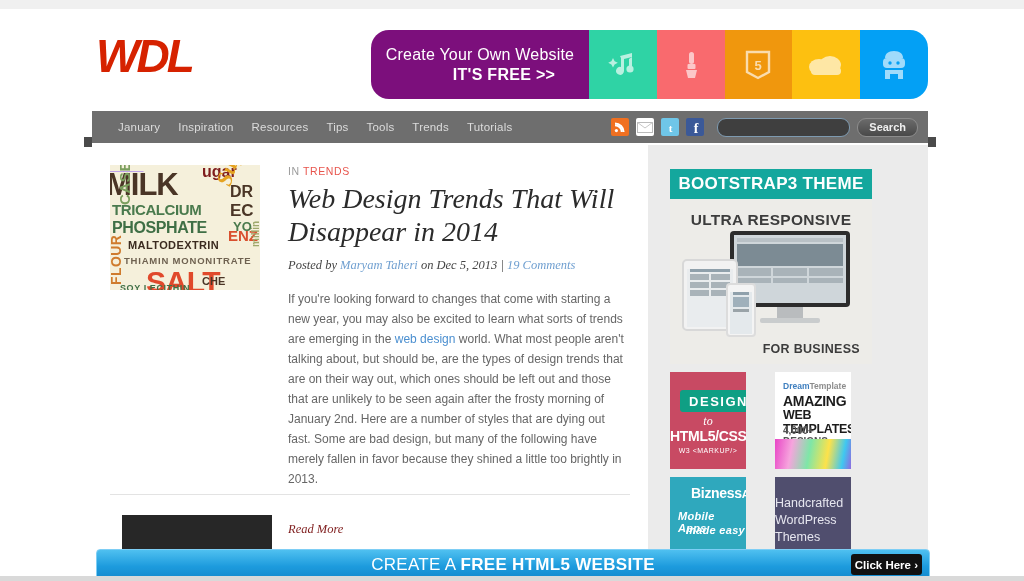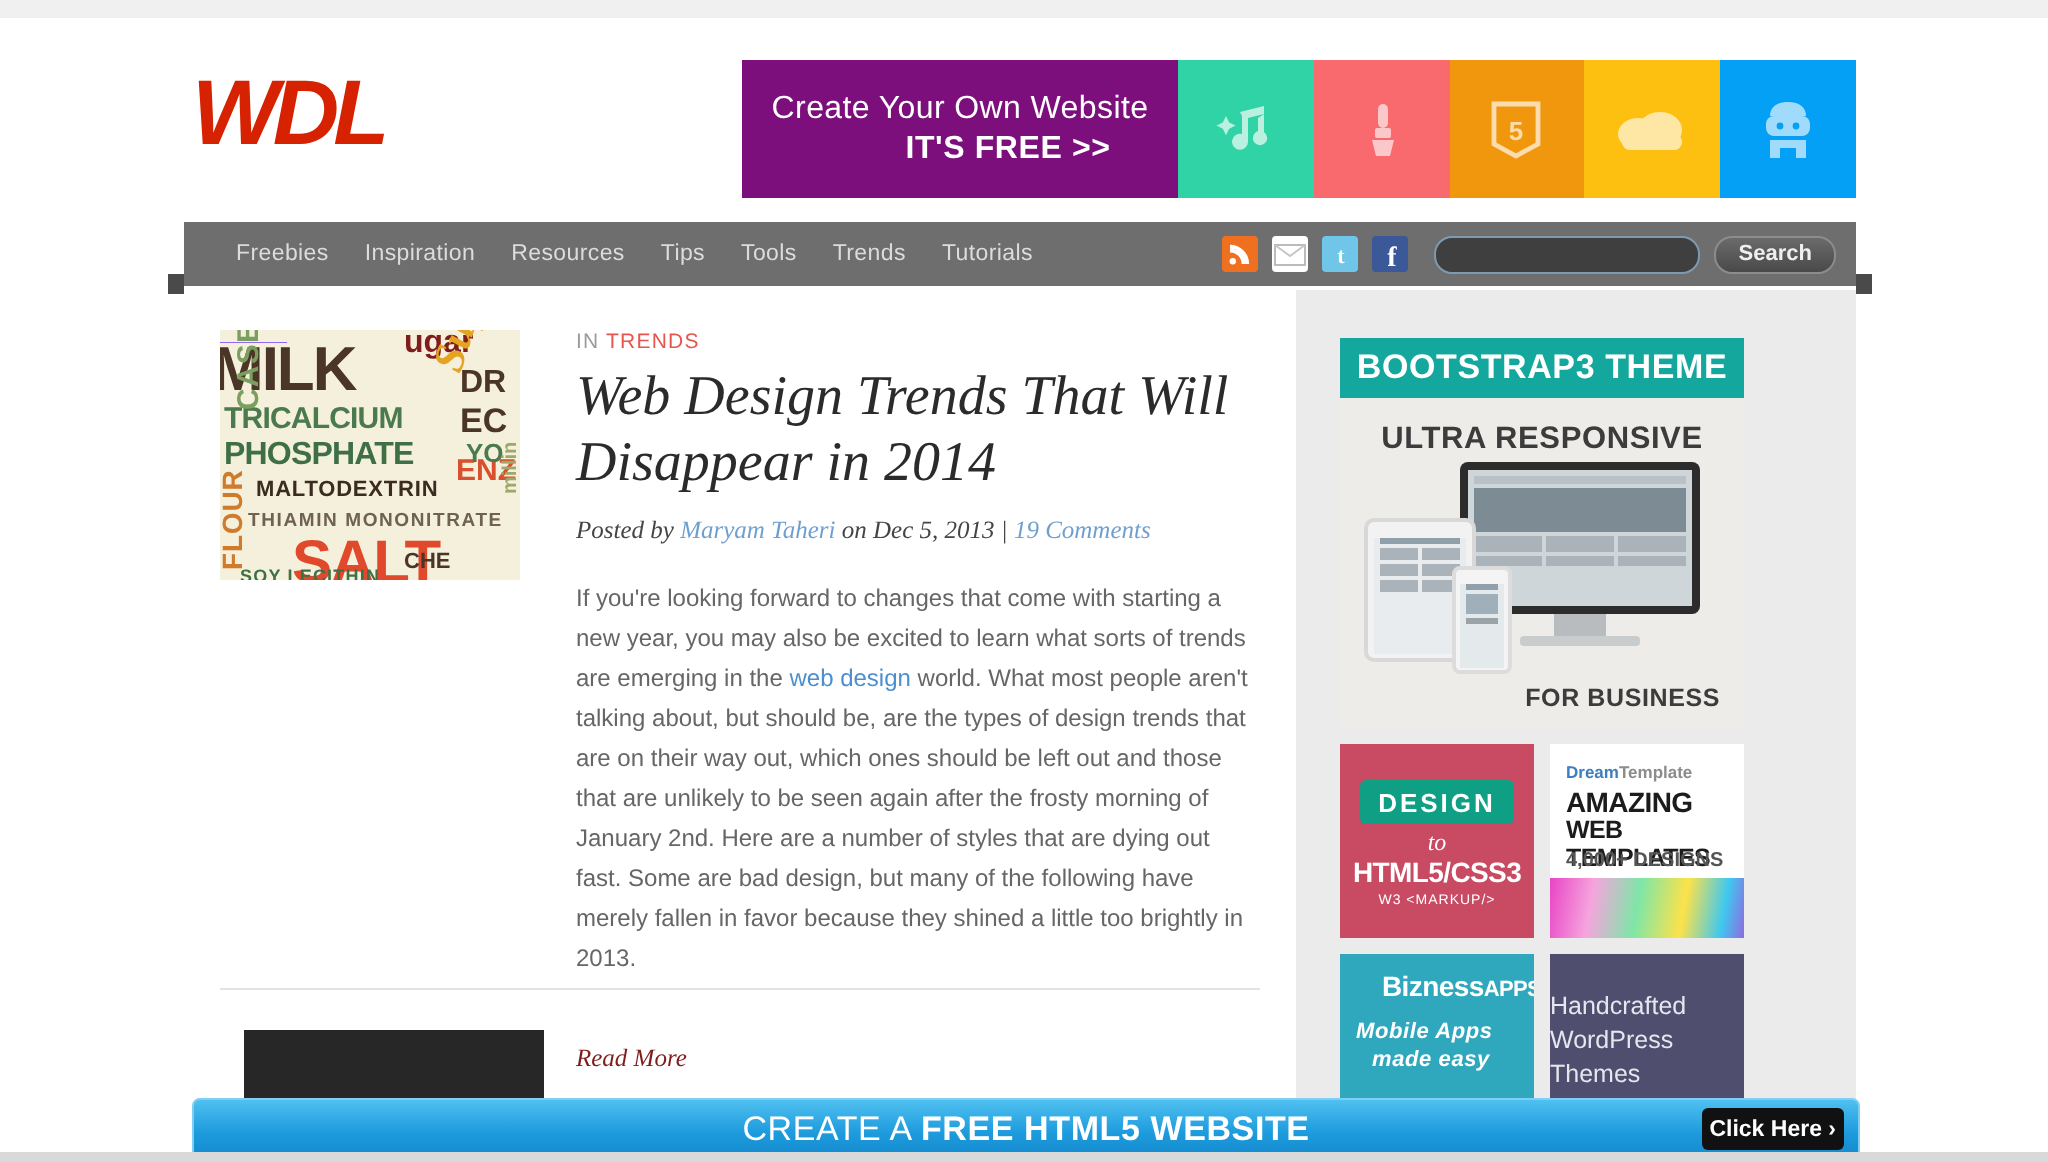--- a/index.html
+++ b/index.html
@@ -18,21 +18,21 @@
   .header{position:absolute;left:0;top:9px;width:1024px;height:99px;background:#fff;}
   .logo{
     position:absolute;left:96px;top:24px;
     font-family:"Liberation Sans",sans-serif;
     font-weight:bold;font-style:italic;
     font-size:46px;letter-spacing:-3px;
     color:#d62200;line-height:46px;
   }
   .banner{
     position:absolute;left:371px;top:21px;width:557px;height:69px;
-    display:flex;overflow:hidden;
+    display:flex;overflow:hidden;border-radius:18px;
   }
   .banner-main{
     flex:0 0 218px;background:#7c0f7c;position:relative;
     display:flex;flex-direction:column;align-items:center;justify-content:center;
     color:#fff;
   }
   .banner-line1{font-size:16px;letter-spacing:.2px;line-height:20px;}
   .banner-line2{font-size:16px;font-weight:bold;line-height:20px;letter-spacing:.3px;padding-left:48px;}
   .banner-tile{flex:1 1 0;position:relative;display:flex;align-items:center;justify-content:center;}
   .tile-music{background:#2fd3a5;}
@@ -134,21 +134,21 @@
   .mon-base{position:absolute;left:78px;top:87px;width:60px;height:5px;background:#c9cccd;border-radius:2px;}
   .tablet{position:absolute;left:0;top:28px;width:56px;height:72px;background:#f2f2f2;border:2px solid #d8d8d8;border-radius:5px;box-sizing:border-box;padding:5px 3px;}
   .tablet-scr{width:100%;height:100%;background:#e9ecee;}
   .phone{position:absolute;left:44px;top:52px;width:30px;height:54px;background:#f4f4f4;border:2px solid #dcdcdc;border-radius:4px;box-sizing:border-box;padding:4px 2px;}
   .phone-scr{width:100%;height:100%;background:#e4e9ec;}
   .scr-bar{height:3px;background:#9aa3a8;margin:2px 3px;}
   .scr-hero{height:22px;background:#8d9ba3;margin:2px 3px;}
   .scr-row{display:flex;gap:2px;margin:2px 3px;}
   .scr-cell{flex:1;height:8px;background:#a9b3b9;}
 
-  .ad-sm{position:absolute;width:97px;height:97px;overflow:hidden;}
+  .ad-sm{position:absolute;width:76px;height:97px;overflow:hidden;}
   .ad-design{left:22px;top:227px;background:#c84a63;}
   .ad-dream{left:127px;top:227px;background:#ffffff;}
   .ad-bizness{left:22px;top:332px;background:#2fa8bd;}
   .ad-wp{left:127px;top:332px;background:#504e6e;}
 
   .dz-ribbon{
     position:absolute;left:10px;top:18px;width:77px;height:22px;background:#0f9f84;border-radius:3px;
     color:#fff;font-size:13px;font-weight:bold;letter-spacing:1.5px;
     display:flex;align-items:center;justify-content:center;
   }
@@ -253,21 +253,21 @@
             <circle cx="20" cy="15" r="1.7" fill="#03a0f5"></circle>
           </svg>
       </div>
     </div>
   </div>
 
   <div class="nav">
     <div class="nav-fold-l"></div>
     <div class="nav-fold-r"></div>
     <div class="nav-items">
-      <span class="nav-item">Freebies</span>
+      <span class="nav-item">January</span>
       <span class="nav-item">Inspiration</span>
       <span class="nav-item">Resources</span>
       <span class="nav-item">Tips</span>
       <span class="nav-item">Tools</span>
       <span class="nav-item">Trends</span>
       <span class="nav-item">Tutorials</span>
     </div>
     <div class="nav-right">
       <span class="soc soc-rss">
         <svg width="12" height="12" viewBox="0 0 12 12">

